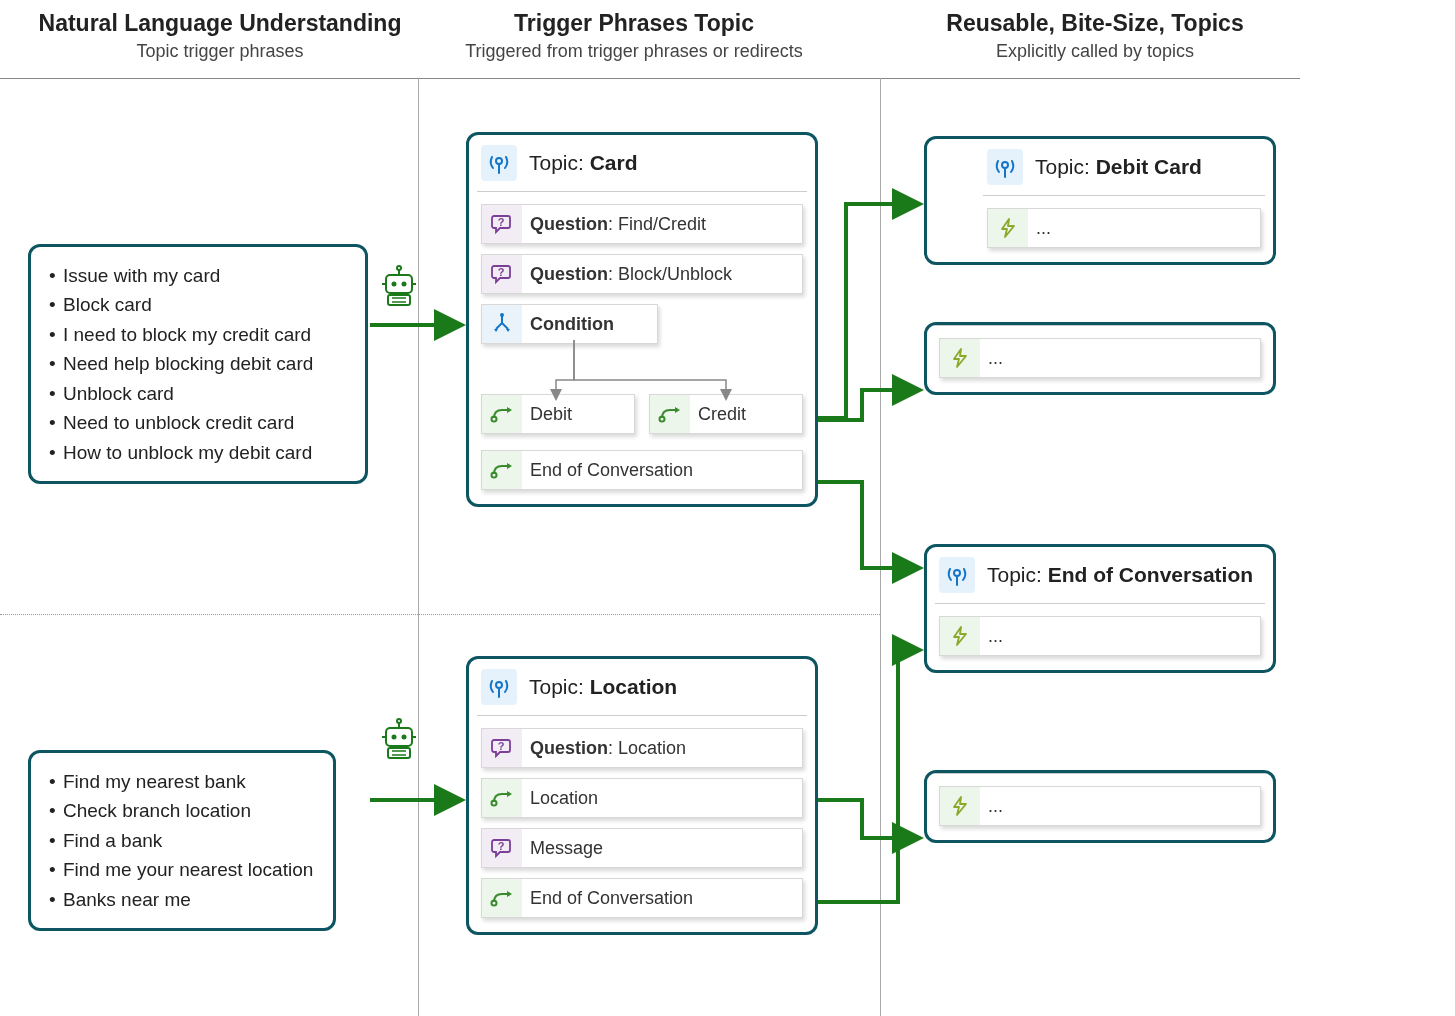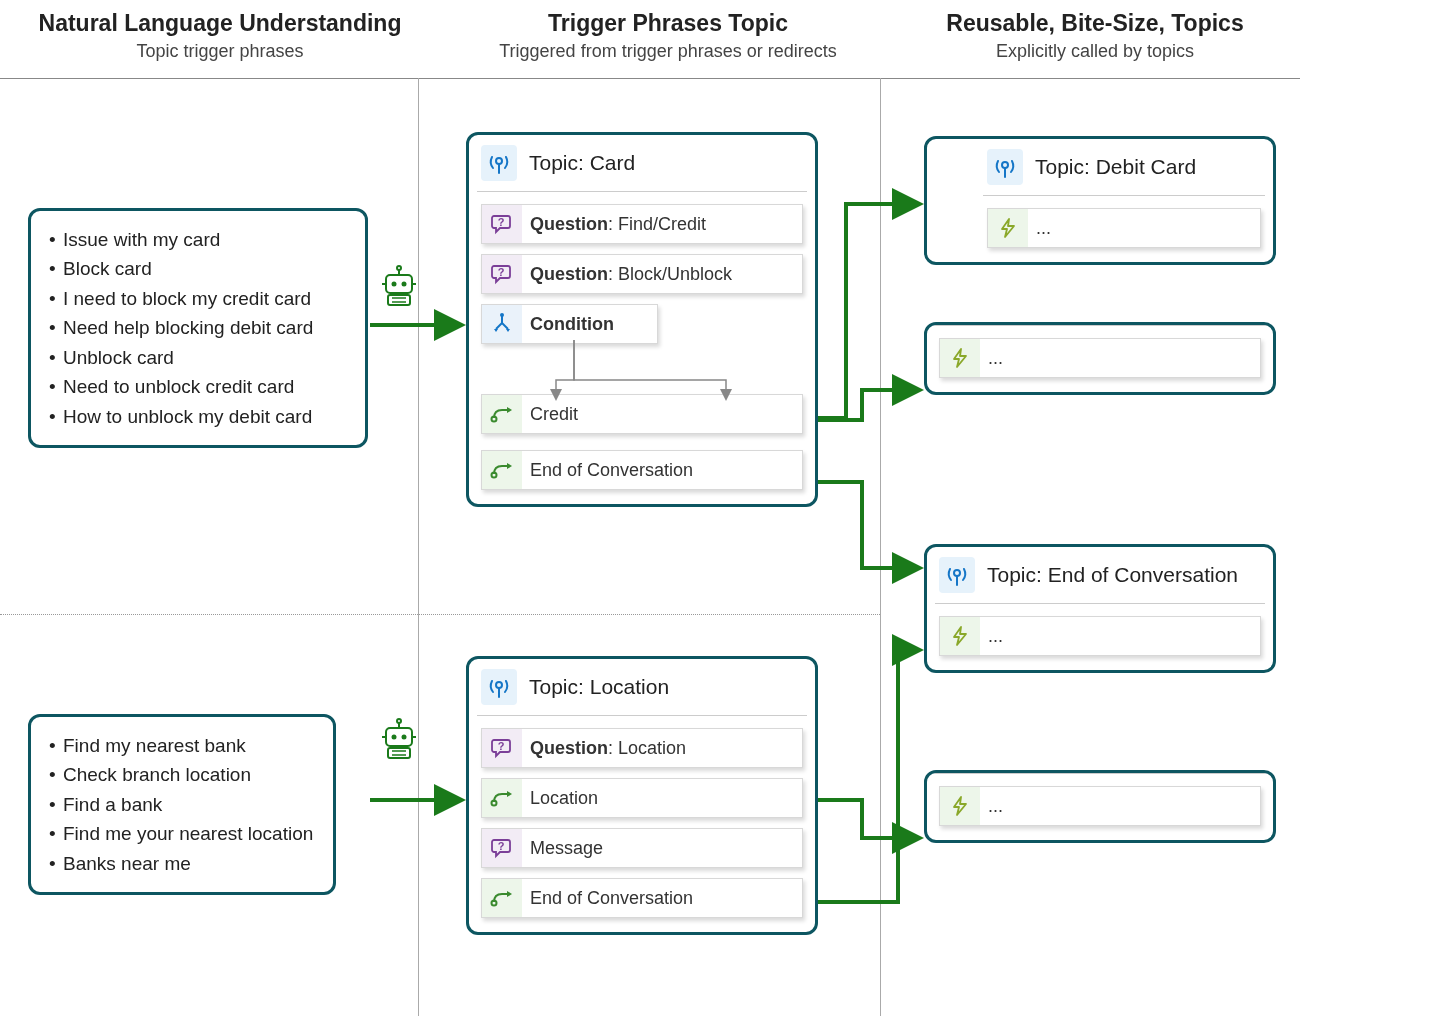--- a/index.html
+++ b/index.html
@@ -47,20 +47,21 @@
     height: 0;
     border-top: 1px dotted #999;
   }
   
   .phrase-box {
     position: absolute;
     border: 3px solid #0d5661;
     border-radius: 12px;
     padding: 14px 18px;
     background: #fff;
+    margin-top: 36px;
   }
   .phrase-box ul {
     list-style: none;
   }
   .phrase-box li {
     font-size: 19px;
     color: #222;
     line-height: 1.55;
     position: relative;
     padding-left: 14px;
@@ -80,21 +81,21 @@
   .topic-card-hdr {
     display: flex;
     align-items: center;
     padding: 10px 12px;
     gap: 12px;
   }
   .topic-card-hdr .title {
     font-size: 21px;
     color: #222;
   }
-  .topic-card-hdr .title b { font-weight: 400; }
+  .topic-card-hdr .title b { font-weight: 700; }
   .topic-icon-wrap {
     width: 36px; height: 36px;
     background: #e6f2fb;
     border-radius: 4px;
     display: flex; align-items: center; justify-content: center;
   }
   .topic-divider {
     height: 1px;
     background: #ccc;
     margin: 0 8px;
@@ -200,21 +201,21 @@
       <line x1="14" y1="33" x2="28" y2="33" stroke="#1a7a1a" stroke-width="1.5"></line>
       <line x1="14" y1="37" x2="28" y2="37" stroke="#1a7a1a" stroke-width="1.5"></line>
     </g>
   </defs>
 </svg>
 
 <div class="col-header" style="left:20px;width:400px;">
   <h2>Natural Language Understanding</h2>
   <p>Topic trigger phrases</p>
 </div>
-<div class="col-header" style="left:448px;width:440px;">
+<div class="col-header" style="left:414px;width:440px;">
   <h2>Trigger Phrases Topic</h2>
   <p>Triggered from trigger phrases or redirects</p>
 </div>
 <div class="col-header" style="left:895px;width:400px;">
   <h2>Reusable, Bite-Size, Topics</h2>
   <p>Explicitly called by topics</p>
 </div>
 
 <div class="hr-top"></div>
 <div class="col-div" style="left:418px;"></div>
@@ -291,20 +292,28 @@
         </div>
       <div class="label"><b>Condition</b></div>
     </div>
     <div class="split-row">
       <div class="node-row">
         <div class="icon-slot icon-bg-green">
             <svg width="24" height="24">
               <use href="#ic-redirect"></use>
             </svg>
           </div>
+        <div class="label">Debit</div>
+      </div>
+      <div class="node-row">
+        <div class="icon-slot icon-bg-green">
+            <svg width="24" height="24">
+              <use href="#ic-redirect"></use>
+            </svg>
+          </div>
         <div class="label">Credit</div>
       </div>
     </div>
     <div class="node-row" style="margin-top:6px;">
       <div class="icon-slot icon-bg-green">
           <svg width="24" height="24">
             <use href="#ic-redirect"></use>
           </svg>
         </div>
       <div class="label">End of Conversation</div>

